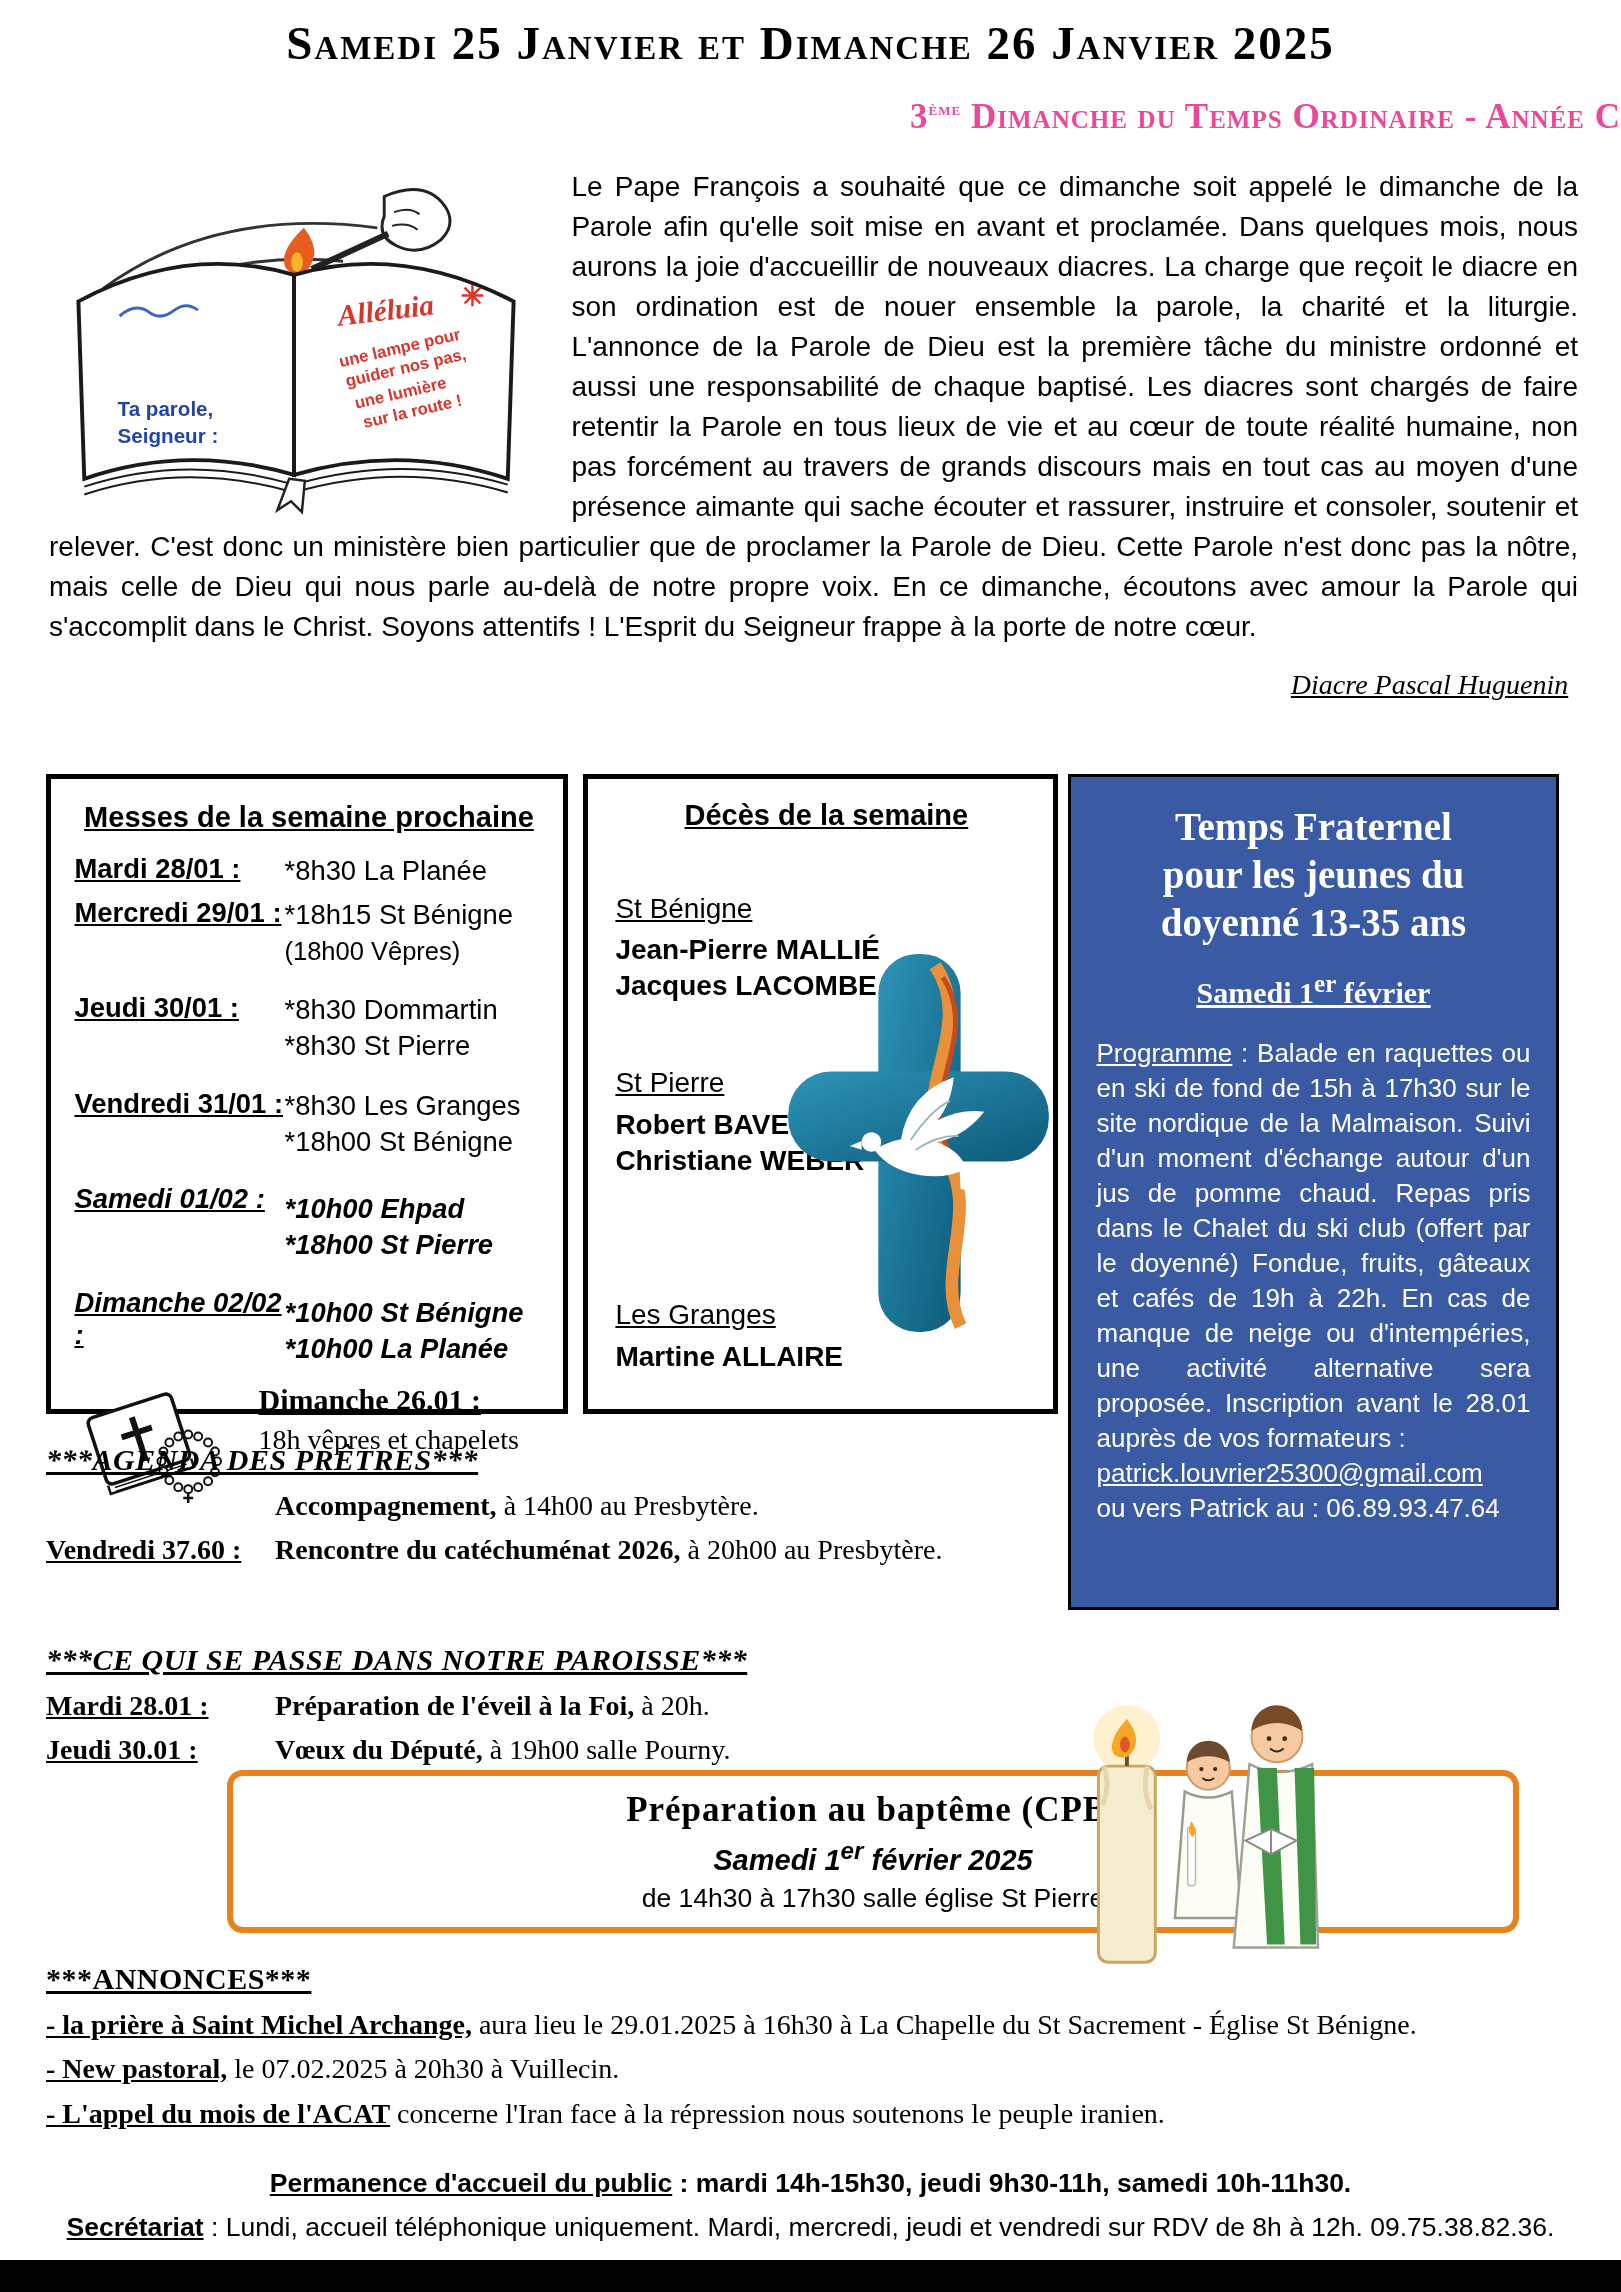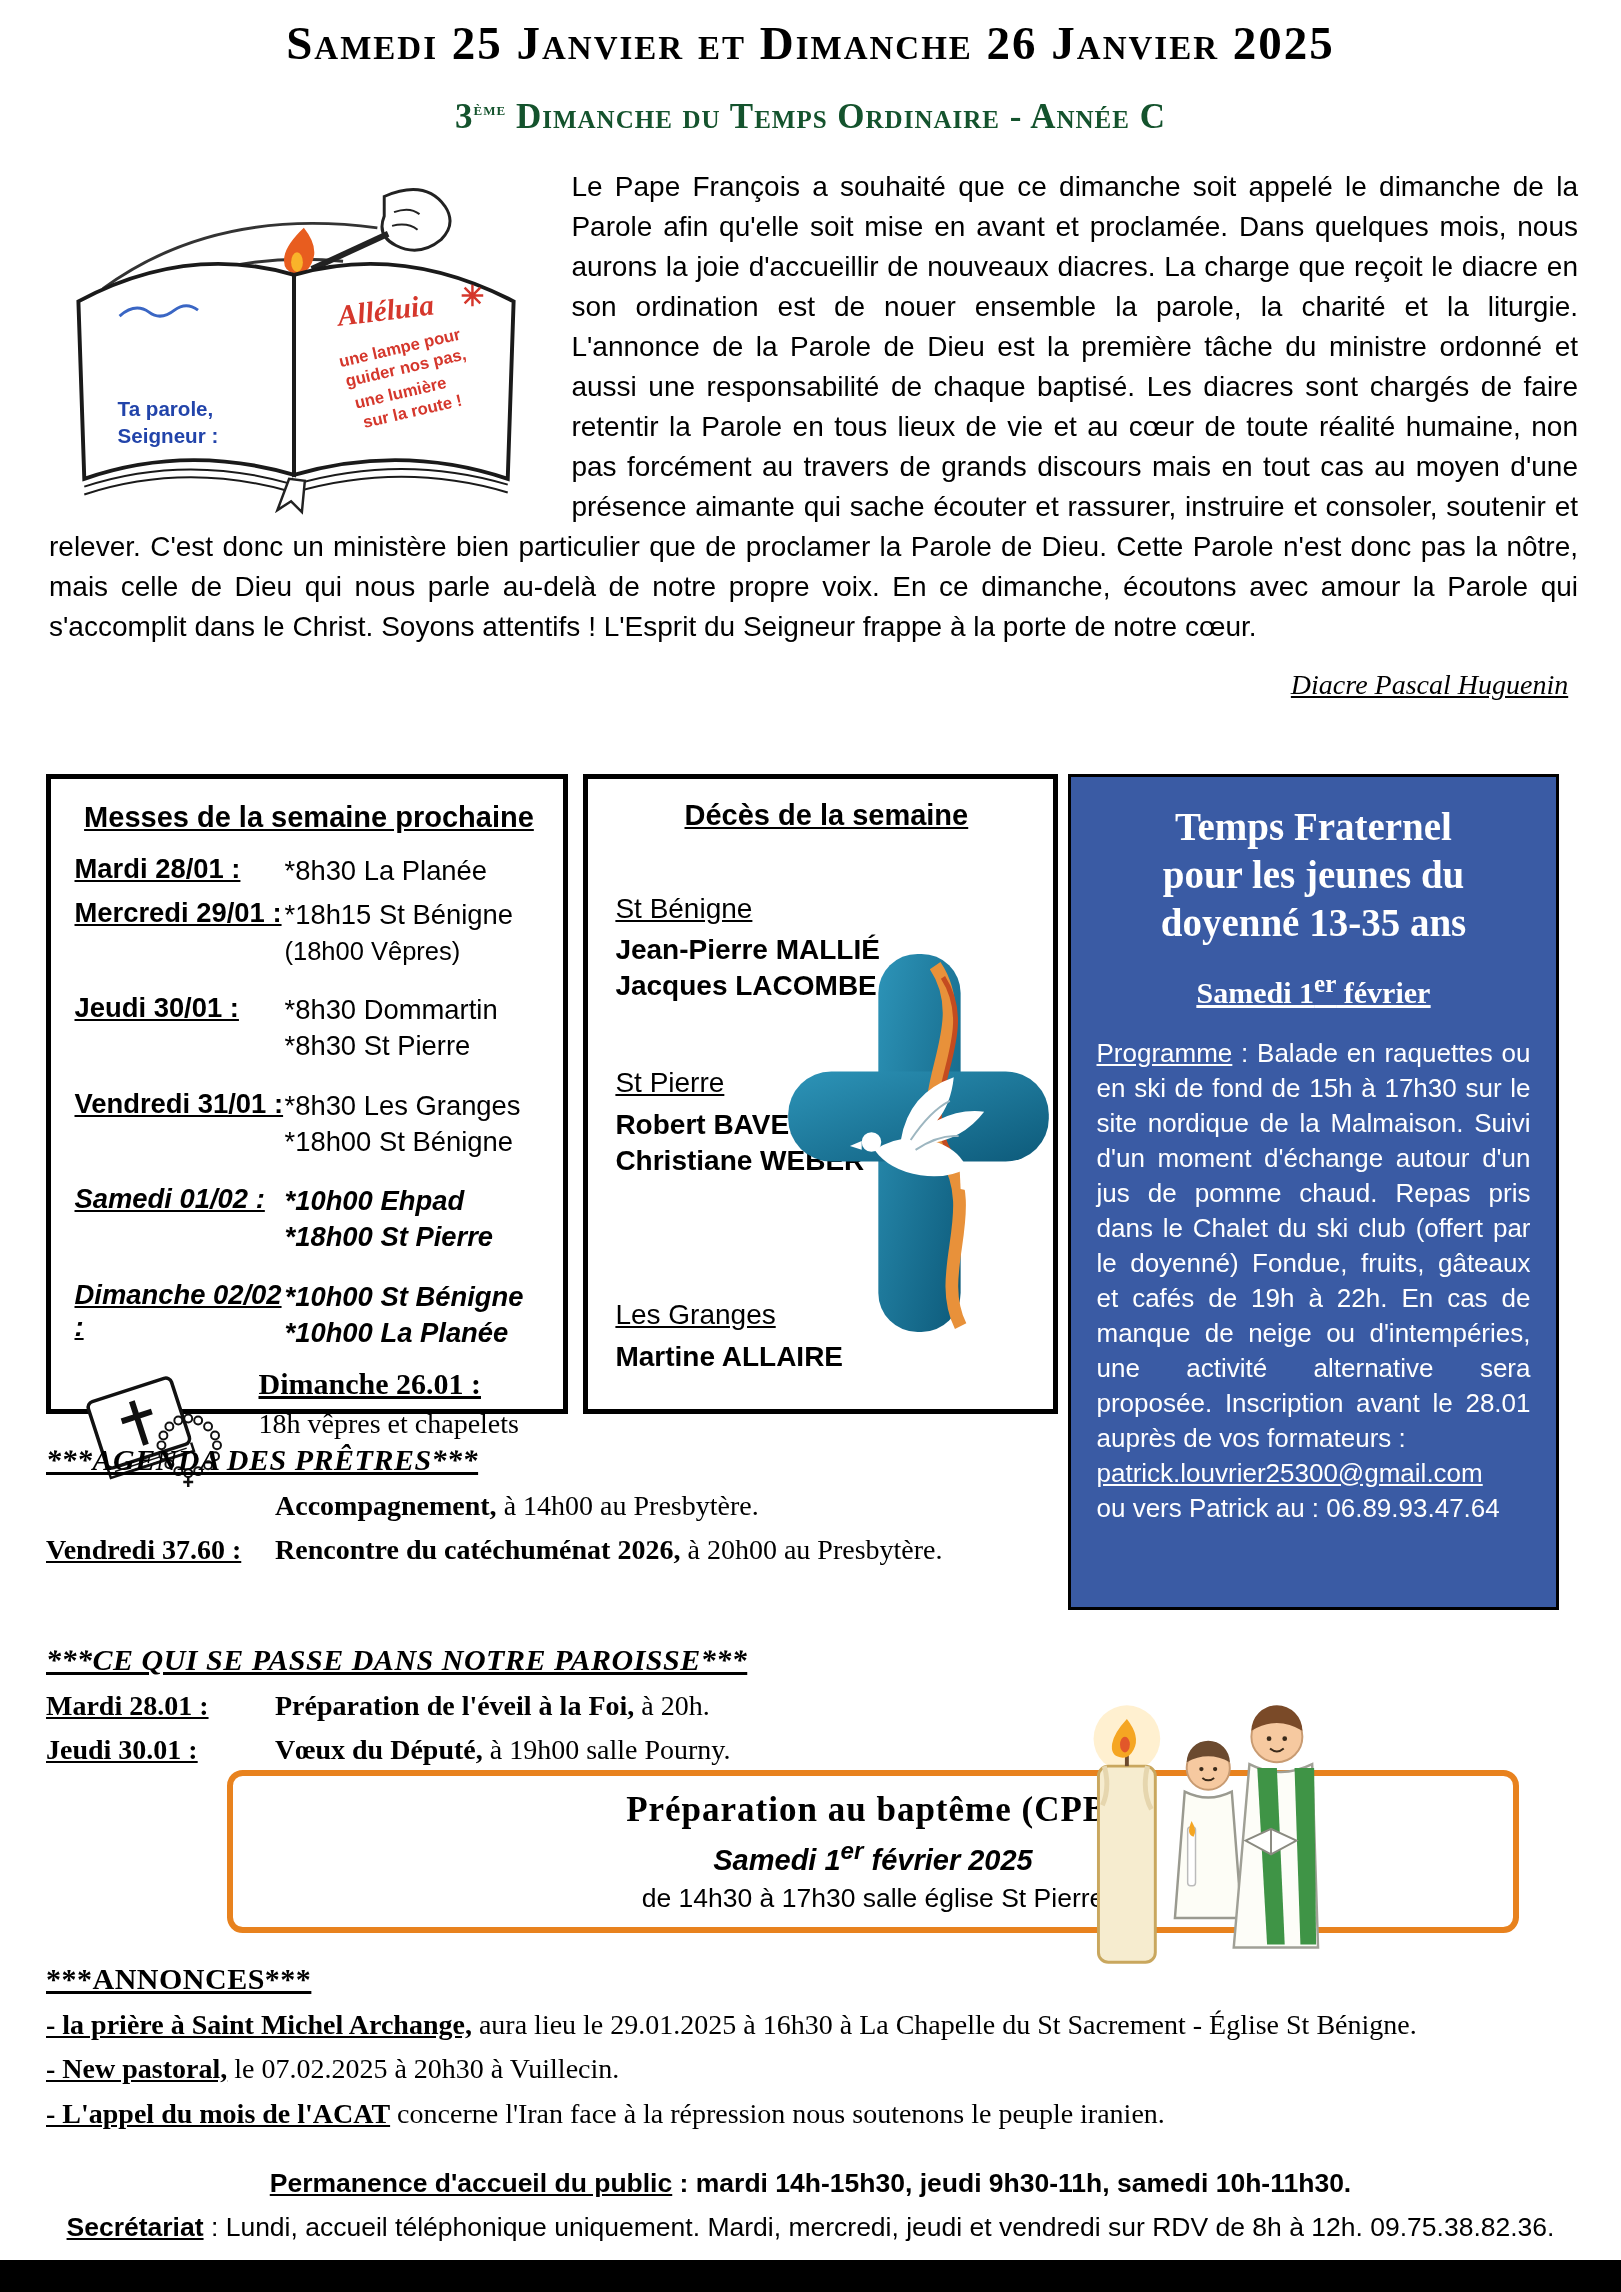--- a/index.html
+++ b/index.html
@@ -2,44 +2,44 @@
 <html><head>
 <meta charset="utf-8">
 <style>
   html,body{margin:0;padding:0;}
   body{width:1621px;height:2293px;position:relative;background:#fff;color:#000;
        font-family:"Liberation Sans",sans-serif;overflow:hidden;}
 
   .title{position:absolute;top:15.7px;left:0;width:100%;text-align:center;
     font-family:"Liberation Serif",serif;font-variant:small-caps;font-weight:bold;
     font-size:47px;letter-spacing:2px;}
-  .subtitle{position:absolute;top:97px;left:0;width:100%;text-align:center;
+  .subtitle{position:absolute;top:97px;left:0;width:100%;text-align:right;
     font-family:"Liberation Serif",serif;font-variant:small-caps;font-weight:bold;
-    font-size:35px;color:#14532d;letter-spacing:1px;}
+    font-size:35px;color:#ec4899;letter-spacing:1px;}
   .subtitle sup{font-size:0.55em;}
 
   .intro{position:absolute;top:167px;left:49px;width:1529px;}
   .book-art{float:left;width:495px;height:351px;margin:2px 27.4px 3.9px 0;}
   .intro-text{margin:0;text-align:justify;font-size:28px;line-height:40px;}
   .signature{margin-top:21.6px;text-align:right;padding-right:9.8px;}
   .signature span{font-family:"Liberation Serif",serif;font-style:italic;
     font-size:28px;text-decoration:underline;}
 
   
   .masses-box{position:absolute;left:46px;top:774px;width:522px;height:640px;
     border:5.9px solid #000;box-sizing:border-box;padding:21.6px 19.6px 0 23.5px;}
   .masses-title{font-weight:bold;font-size:29px;text-decoration:underline;
     text-align:center;margin-bottom:19.6px;}
   .mrow{display:grid;grid-template-columns:210px 1fr;}
   .mdate{font-weight:bold;font-size:27.4px;}
   .mdate span{text-decoration:underline;}
   .mtimes{font-size:27.4px;line-height:36px;}
   .mb8{margin-bottom:7.8px;}.mb24{margin-bottom:23.5px;}
   .it .mdate,.it .mtimes{font-style:italic;}
-  .it .mtimes{font-weight:bold;}
+  .it .mtimes{font-weight:bold;margin-top:8px;}
   .vepres{font-size:25.5px;}
   .sunday{display:flex;margin-top:9.8px;}
   .bible-art{width:155px;height:129px;flex:0 0 auto;}
   .sunday-text{margin-left:29px;margin-top:5.9px;font-family:"Liberation Serif",serif;}
   .sunday-label{font-size:30px;font-weight:bold;text-decoration:underline;}
   .sunday-line{font-size:28px;margin-top:7.8px;}
 
   .deaths-box{position:absolute;left:583px;top:774px;width:475px;height:640px;
     border:5.9px solid #000;box-sizing:border-box;padding:19.6px 15.7px 0 27.4px;}
   .deaths-title{font-weight:bold;font-size:29px;text-decoration:underline;

